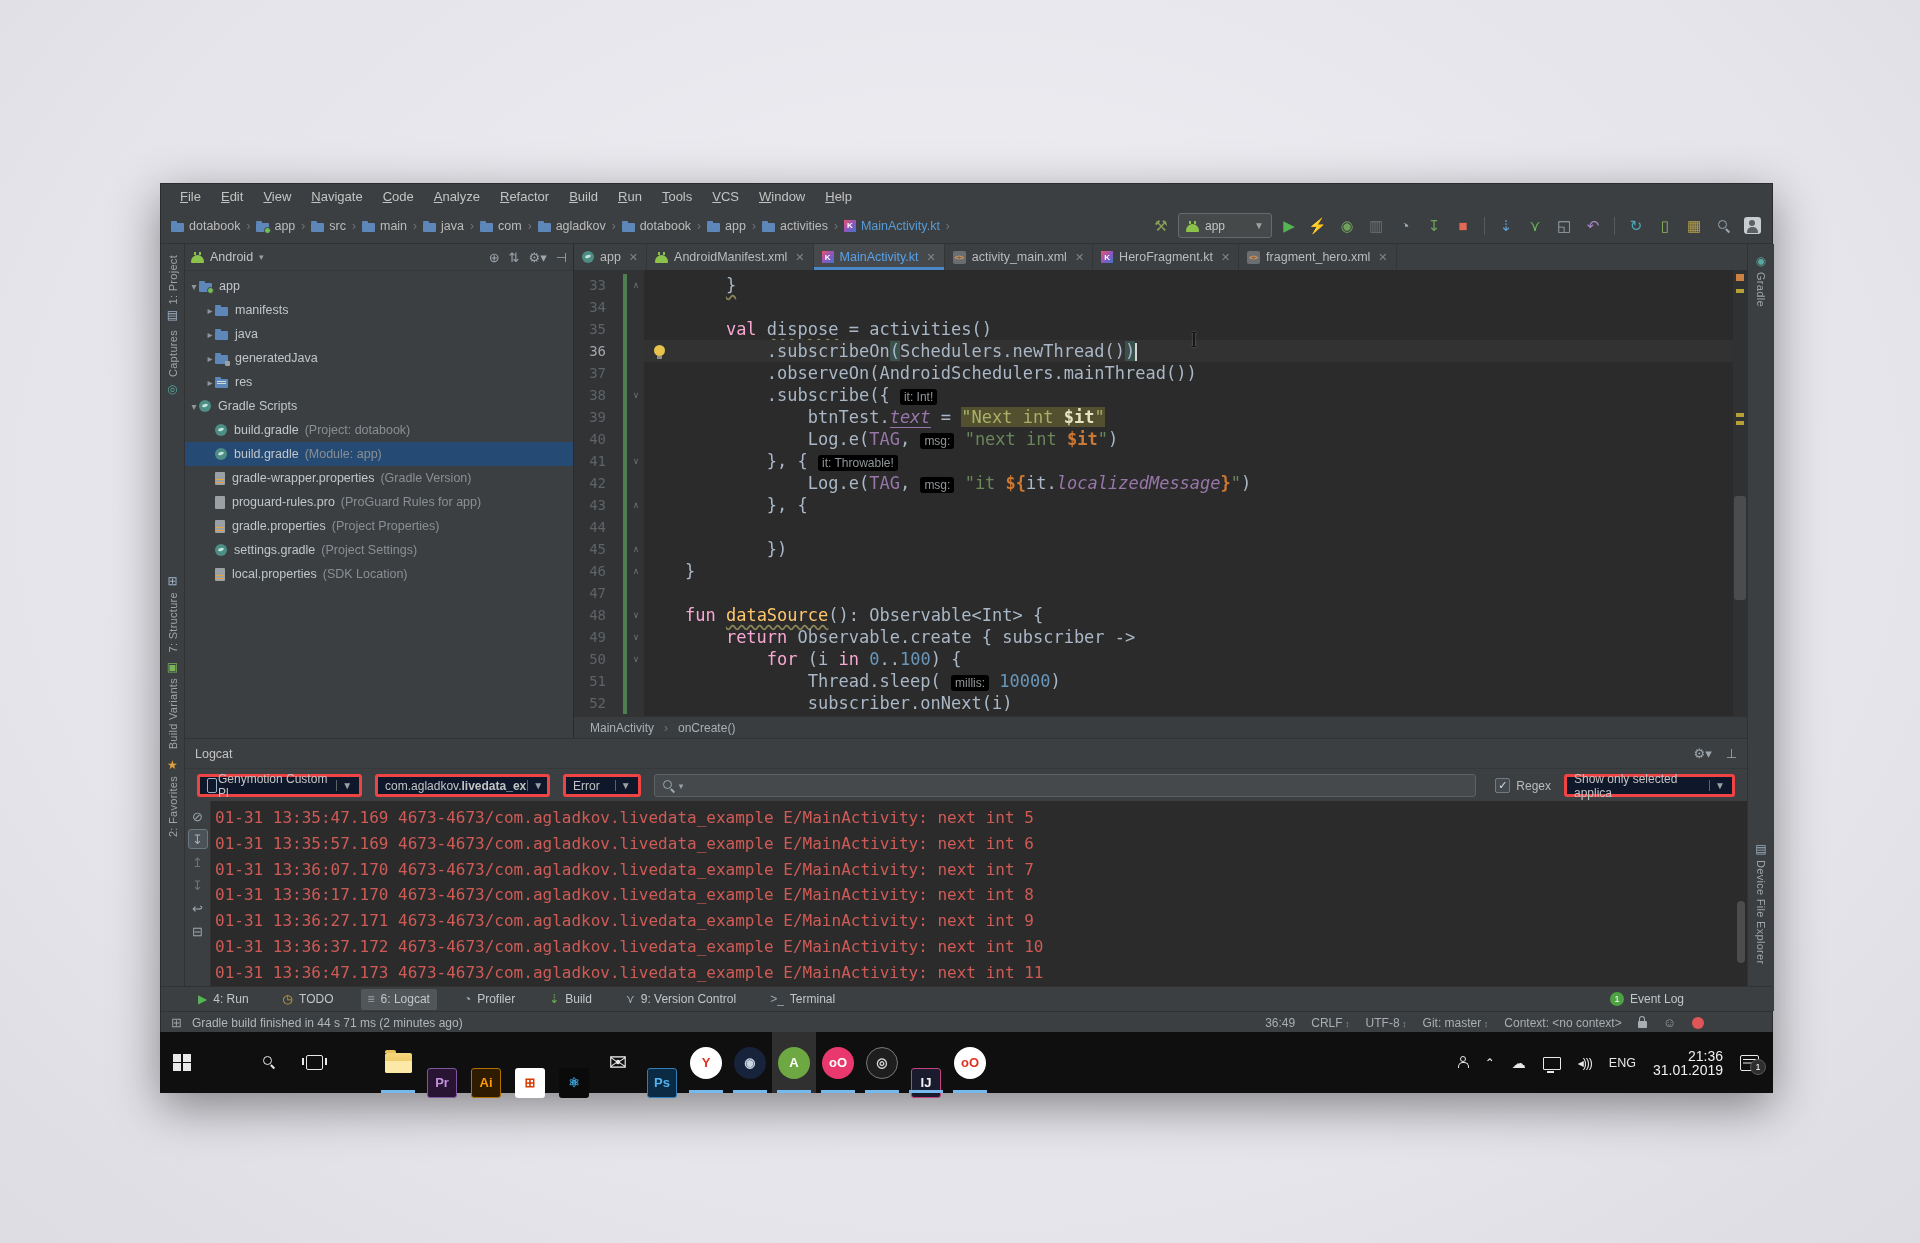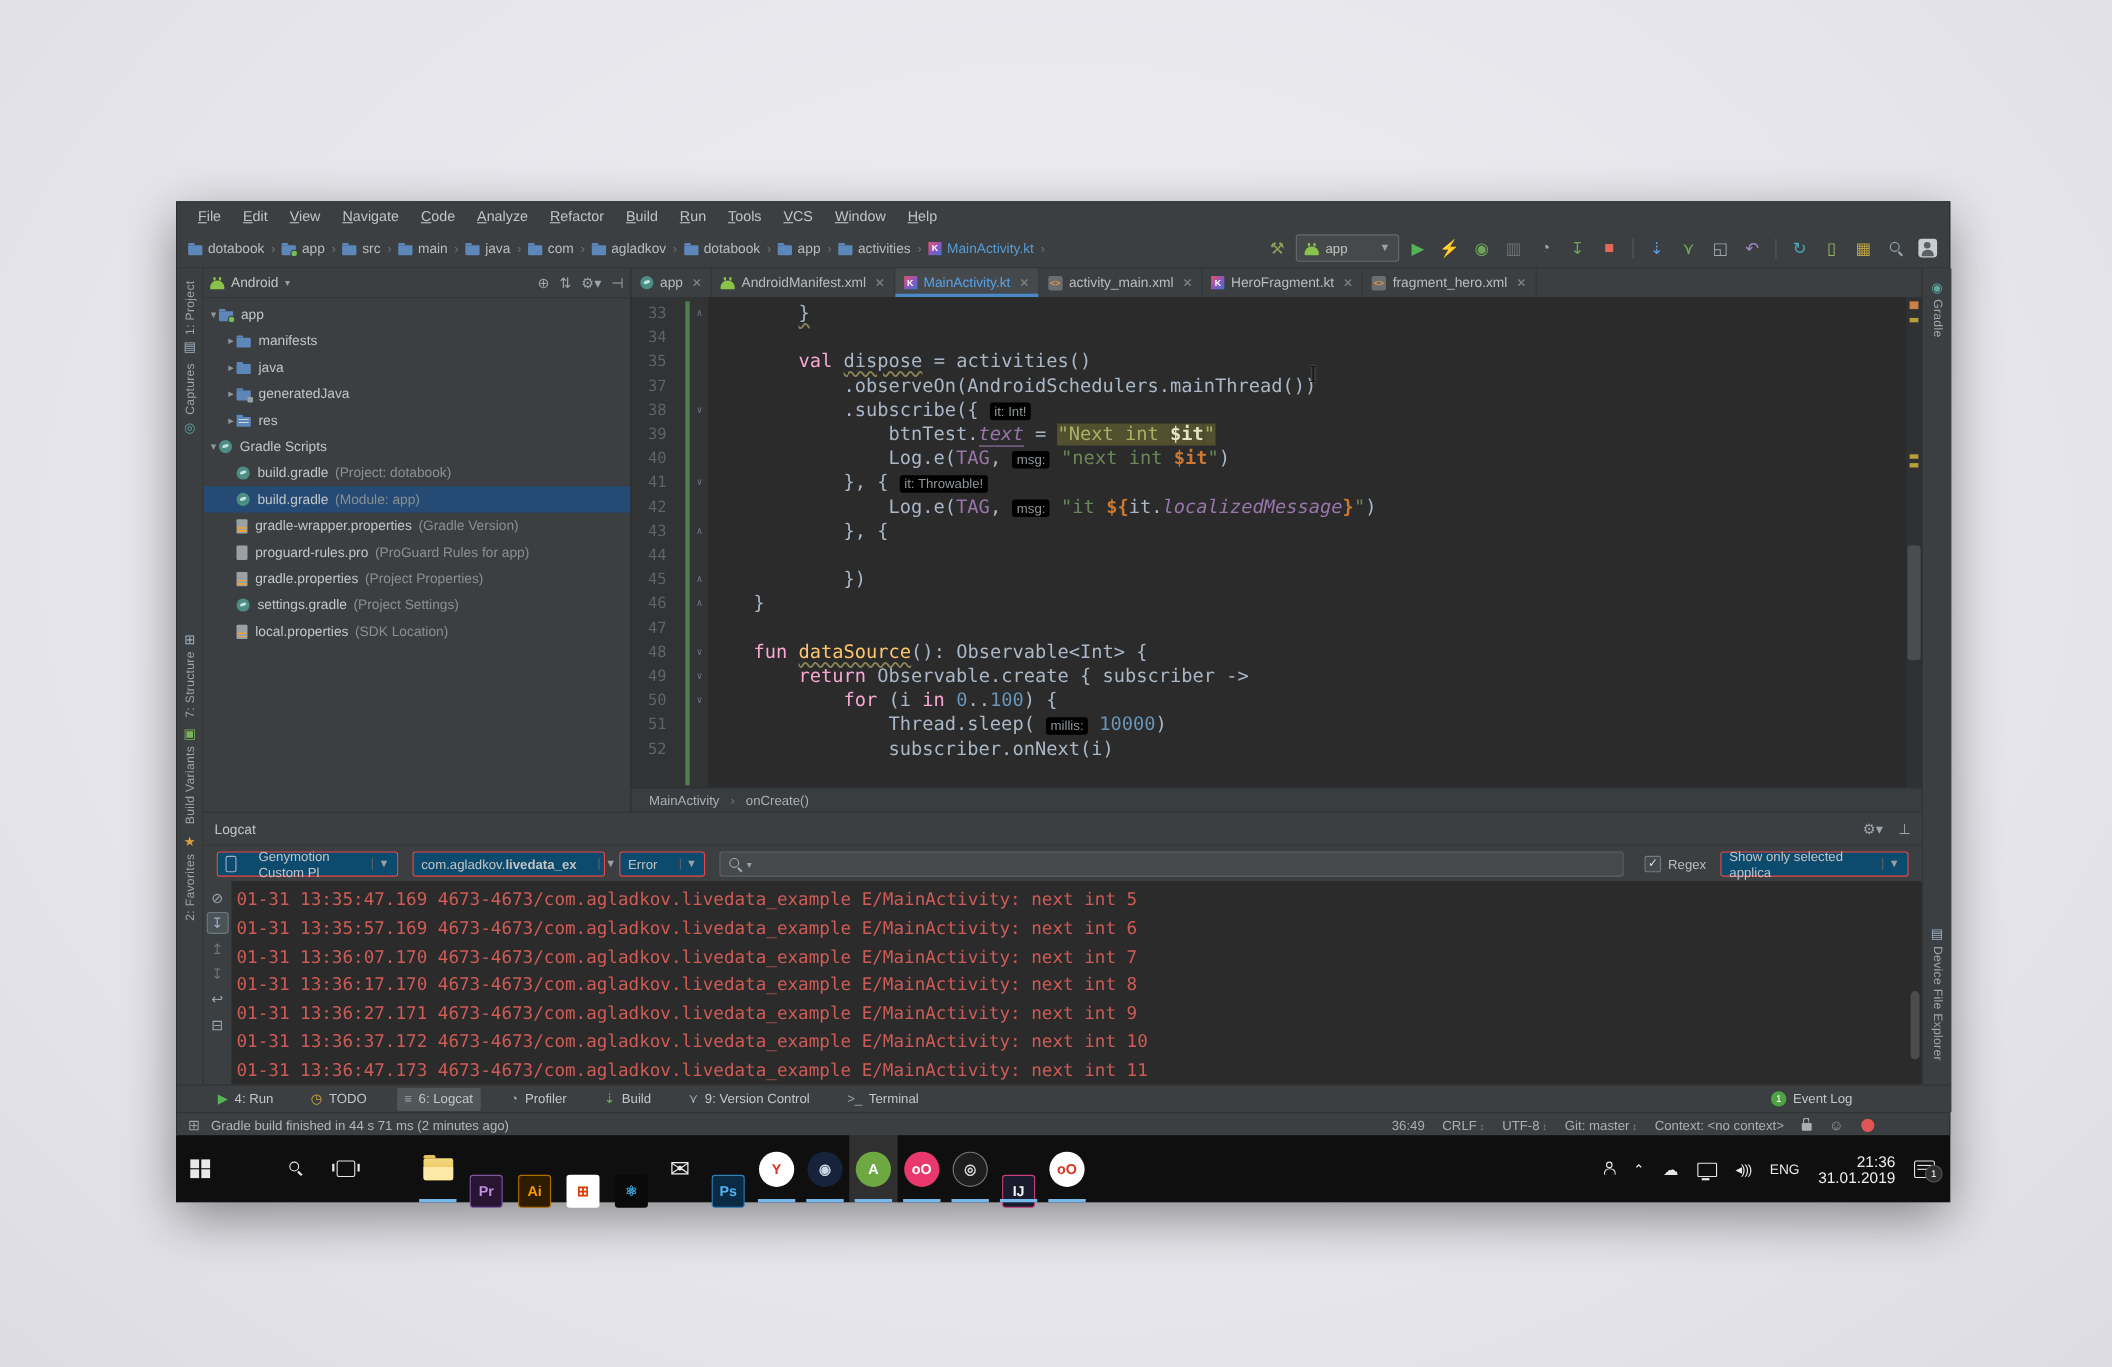--- a/index.html
+++ b/index.html
@@ -122,21 +122,21 @@
   .emark.or{background:#cc8242;height:7px;}
   .ethumb{position:absolute;left:1px;width:12px;background:rgba(160,160,160,.25);border-radius:3px;}
   .ebc{position:absolute;left:0;top:472px;right:0;height:22px;background:#3a3d3f;display:flex;align-items:center;
     gap:8px;padding-left:16px;font-size:12px;color:#a8b0b6;border-top:1px solid #323232;}
   
   .logcat{position:absolute;left:24px;top:554px;width:1562px;height:248px;background:#3c3f41;
     border-top:1px solid #323232;box-sizing:border-box;}
   .lg-title{height:29px;display:flex;align-items:center;padding:0 10px;font-size:12.5px;color:#c3c3c3;}
   .lg-title .hicons{margin-left:auto;display:flex;gap:14px;color:#9da5ad;font-size:13px;}
   .lg-filter{height:33px;display:flex;align-items:center;gap:13px;padding:0 12px;border-top:1px solid #353839;}
-  .fcombo{display:flex;align-items:center;gap:20px;background:#0c4a6e;border:1px solid #ef4444;border-radius:3px;
+  .fcombo{display:flex;align-items:center;gap:1px;background:#0f172a;border:3px solid #ef4444;border-radius:3px;
     height:23px;padding:0 7px;font-size:12px;color:#c3c3c3;box-sizing:border-box;}
   .fcombo .car{margin-left:auto;color:#9aa0a4;font-size:10px;border-left:1px solid #5e6164;padding-left:5px;}
   .searchbox{display:flex;align-items:center;gap:4px;background:#45494b;border:1px solid #5e6164;border-radius:3px;
     height:23px;padding:0 7px;box-sizing:border-box;}
   .chk{width:13px;height:13px;background:#43494e;border:1px solid #767a7d;border-radius:2px;color:#d8e0e6;
     font-size:11px;line-height:12px;text-align:center;}
   .lg-body{position:absolute;left:0;top:62px;right:0;bottom:0;background:#2b2b2b;}
   .lg-strip{position:absolute;left:0;top:0;width:26px;height:100%;background:#3c3f41;border-right:1px solid #323232;
     display:flex;flex-direction:column;align-items:center;padding-top:5px;gap:3px;box-sizing:border-box;}
   .lg-ic{width:20px;height:20px;display:flex;align-items:center;justify-content:center;font-size:13px;border-radius:3px;}
@@ -482,20 +482,26 @@
               <div class="row">
                 <span class="lnum">34</span>
                 <span class="lfold"></span>
                 <span class="lcode"></span>
               </div>
               <div class="row">
                 <span class="lnum">35</span>
                 <span class="lfold"></span>
                 <span class="lcode"><span class="tk-pl">        </span><span class="tk-kw">val</span><span class="tk-pl"> </span><span class="tk-pl tk-wavy">dispose</span><span class="tk-pl"> = activities()</span></span>
               </div>
+              <div class="row cur">
+                <span class="lnum">36</span>
+                <span class="lfold"></span>
+                <span class="lcode"><span class="tk-pl">            .subscribeOn</span><span class="tk-phl">(</span><span class="tk-pl">Schedulers.newThread()</span><span class="tk-phl">)</span><span class="caret"></span></span>
+                <span class="bulb"></span>
+              </div>
               <div class="row">
                 <span class="lnum">37</span>
                 <span class="lfold"></span>
                 <span class="lcode"><span class="tk-pl">            .observeOn(AndroidSchedulers.mainThread())</span></span>
               </div>
               <div class="row">
                 <span class="lnum">38</span>
                 <span class="lfold">∨</span>
                 <span class="lcode"><span class="tk-pl">            .subscribe({ </span><span class="tk-hint">it: Int!</span></span>
               </div>

